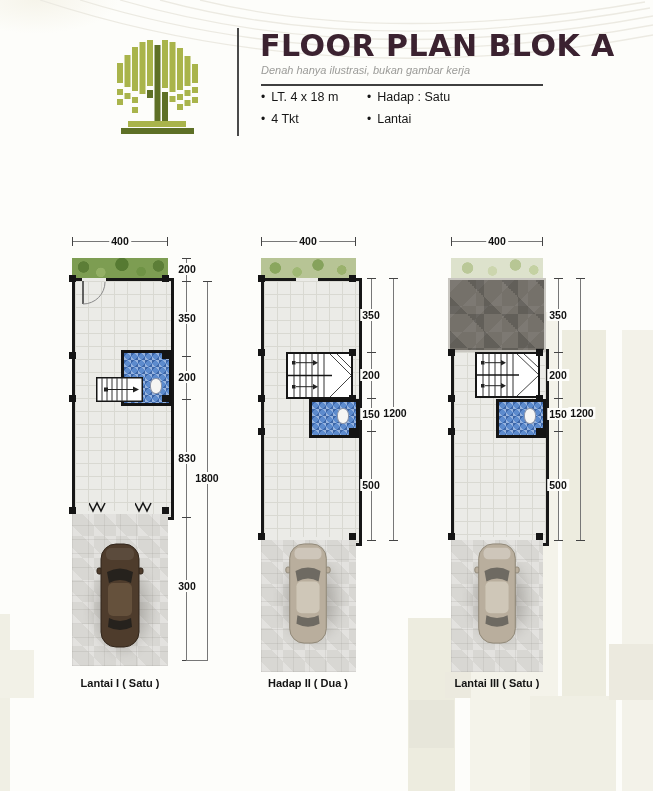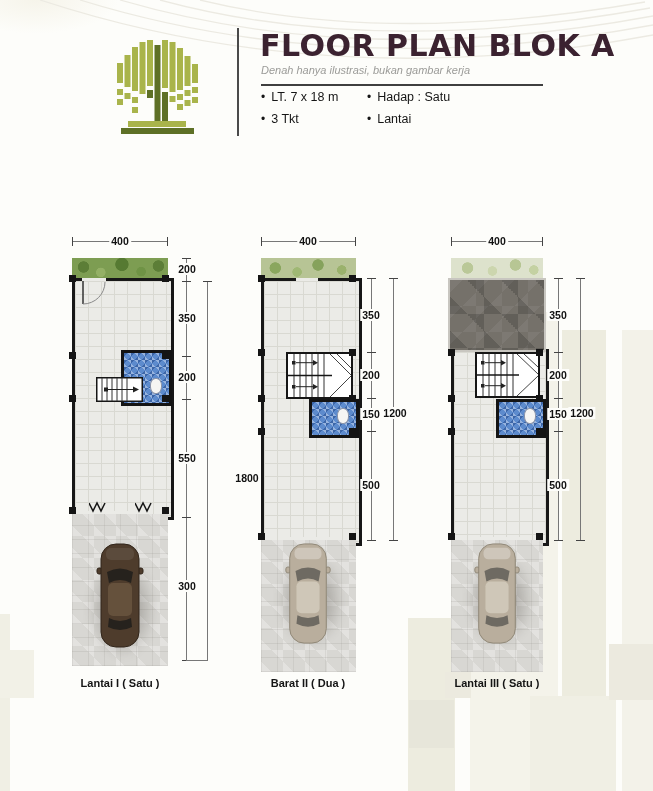--- a/index.html
+++ b/index.html
@@ -133,22 +133,22 @@
         <rect x="31" y="57" width="6" height="8"></rect>
         <rect x="38.5" y="12" width="6" height="76"></rect>
         <rect x="46" y="59" width="6" height="29"></rect>
         <rect x="5" y="95" width="73" height="6"></rect>
       </g>
     </svg>
     <div class="vline"></div>
     <h1 class="title">FLOOR PLAN BLOK A</h1>
     <div class="subtitle">Denah hanya ilustrasi, bukan gambar kerja</div>
     <div class="hline"></div>
-    <div class="spec" style="left:261px;top:90px;"><span class="dot">•</span><span>LT. 7 x 18 m</span></div>
-    <div class="spec" style="left:261px;top:112px;"><span class="dot">•</span><span>3 Tkt</span></div>
+    <div class="spec" style="left:261px;top:90px;"><span class="dot">•</span><span>LT. 4 x 18 m</span></div>
+    <div class="spec" style="left:261px;top:112px;"><span class="dot">•</span><span>4 Tkt</span></div>
     <div class="spec" style="left:367px;top:90px;"><span class="dot">•</span><span>Hadap : Satu</span></div>
     <div class="spec" style="left:367px;top:112px;"><span class="dot">•</span><span>Lantai</span></div>
   </div>
 
   <div>
     <div class="dimh" style="left:72px;top:241px;width:96px;"></div>
     <div class="vtick" style="left:72px;top:237px;"></div>
     <div class="vtick" style="left:167px;top:237px;"></div>
     <div class="dlabel" style="left:120px;top:235px;">400</div>
 
@@ -206,26 +206,26 @@
     <div class="dimv" style="left:186px;top:258px;height:402px;"></div>
     <div class="htick" style="left:182px;top:258px;"></div>
     <div class="htick" style="left:182px;top:281px;"></div>
     <div class="htick" style="left:182px;top:356px;"></div>
     <div class="htick" style="left:182px;top:399px;"></div>
     <div class="htick" style="left:182px;top:517px;"></div>
     <div class="htick" style="left:182px;top:660px;"></div>
     <div class="dlabel" style="left:187px;top:263px;">200</div>
     <div class="dlabel" style="left:187px;top:312px;">350</div>
     <div class="dlabel" style="left:187px;top:371px;">200</div>
-    <div class="dlabel" style="left:187px;top:452px;">550</div>
+    <div class="dlabel" style="left:187px;top:452px;">830</div>
     <div class="dlabel" style="left:187px;top:580px;">300</div>
     <div class="dimv" style="left:207px;top:281px;height:379px;"></div>
     <div class="htick" style="left:203px;top:281px;"></div>
     <div class="dimh" style="left:186px;top:660px;width:22px;"></div>
-    <div class="dlabel" style="left:207px;top:472px;margin-left:40px;">1800</div>
+    <div class="dlabel" style="left:207px;top:472px;">1800</div>
 
     <div class="floor-label" style="left:50px;top:677px;">Lantai I ( Satu )</div>
   </div>
 
   <div>
     <div class="dimh" style="left:261px;top:241px;width:95px;"></div>
     <div class="vtick" style="left:261px;top:237px;"></div>
     <div class="vtick" style="left:355px;top:237px;"></div>
     <div class="dlabel" style="left:308px;top:235px;">400</div>
 
@@ -289,21 +289,21 @@
     <div class="htick" style="left:367px;top:540px;"></div>
     <div class="dlabel" style="left:371px;top:309px;">350</div>
     <div class="dlabel" style="left:371px;top:369px;">200</div>
     <div class="dlabel" style="left:371px;top:408px;">150</div>
     <div class="dlabel" style="left:371px;top:479px;">500</div>
     <div class="dimv" style="left:393px;top:278px;height:262px;"></div>
     <div class="htick" style="left:389px;top:278px;"></div>
     <div class="htick" style="left:389px;top:540px;"></div>
     <div class="dlabel" style="left:395px;top:407px;">1200</div>
 
-    <div class="floor-label" style="left:238px;top:677px;">Barat II ( Dua )</div>
+    <div class="floor-label" style="left:238px;top:677px;">Hadap II ( Dua )</div>
   </div>
 
   <div>
     <div class="dimh" style="left:451px;top:241px;width:92px;"></div>
     <div class="vtick" style="left:451px;top:237px;"></div>
     <div class="vtick" style="left:542px;top:237px;"></div>
     <div class="dlabel" style="left:497px;top:235px;">400</div>
 
     <div class="garden g3" style="left:451px;top:258px;width:92px;height:20px;"></div>
     <div class="bldg" style="left:451px;top:349px;width:92px;height:191px;"></div>

